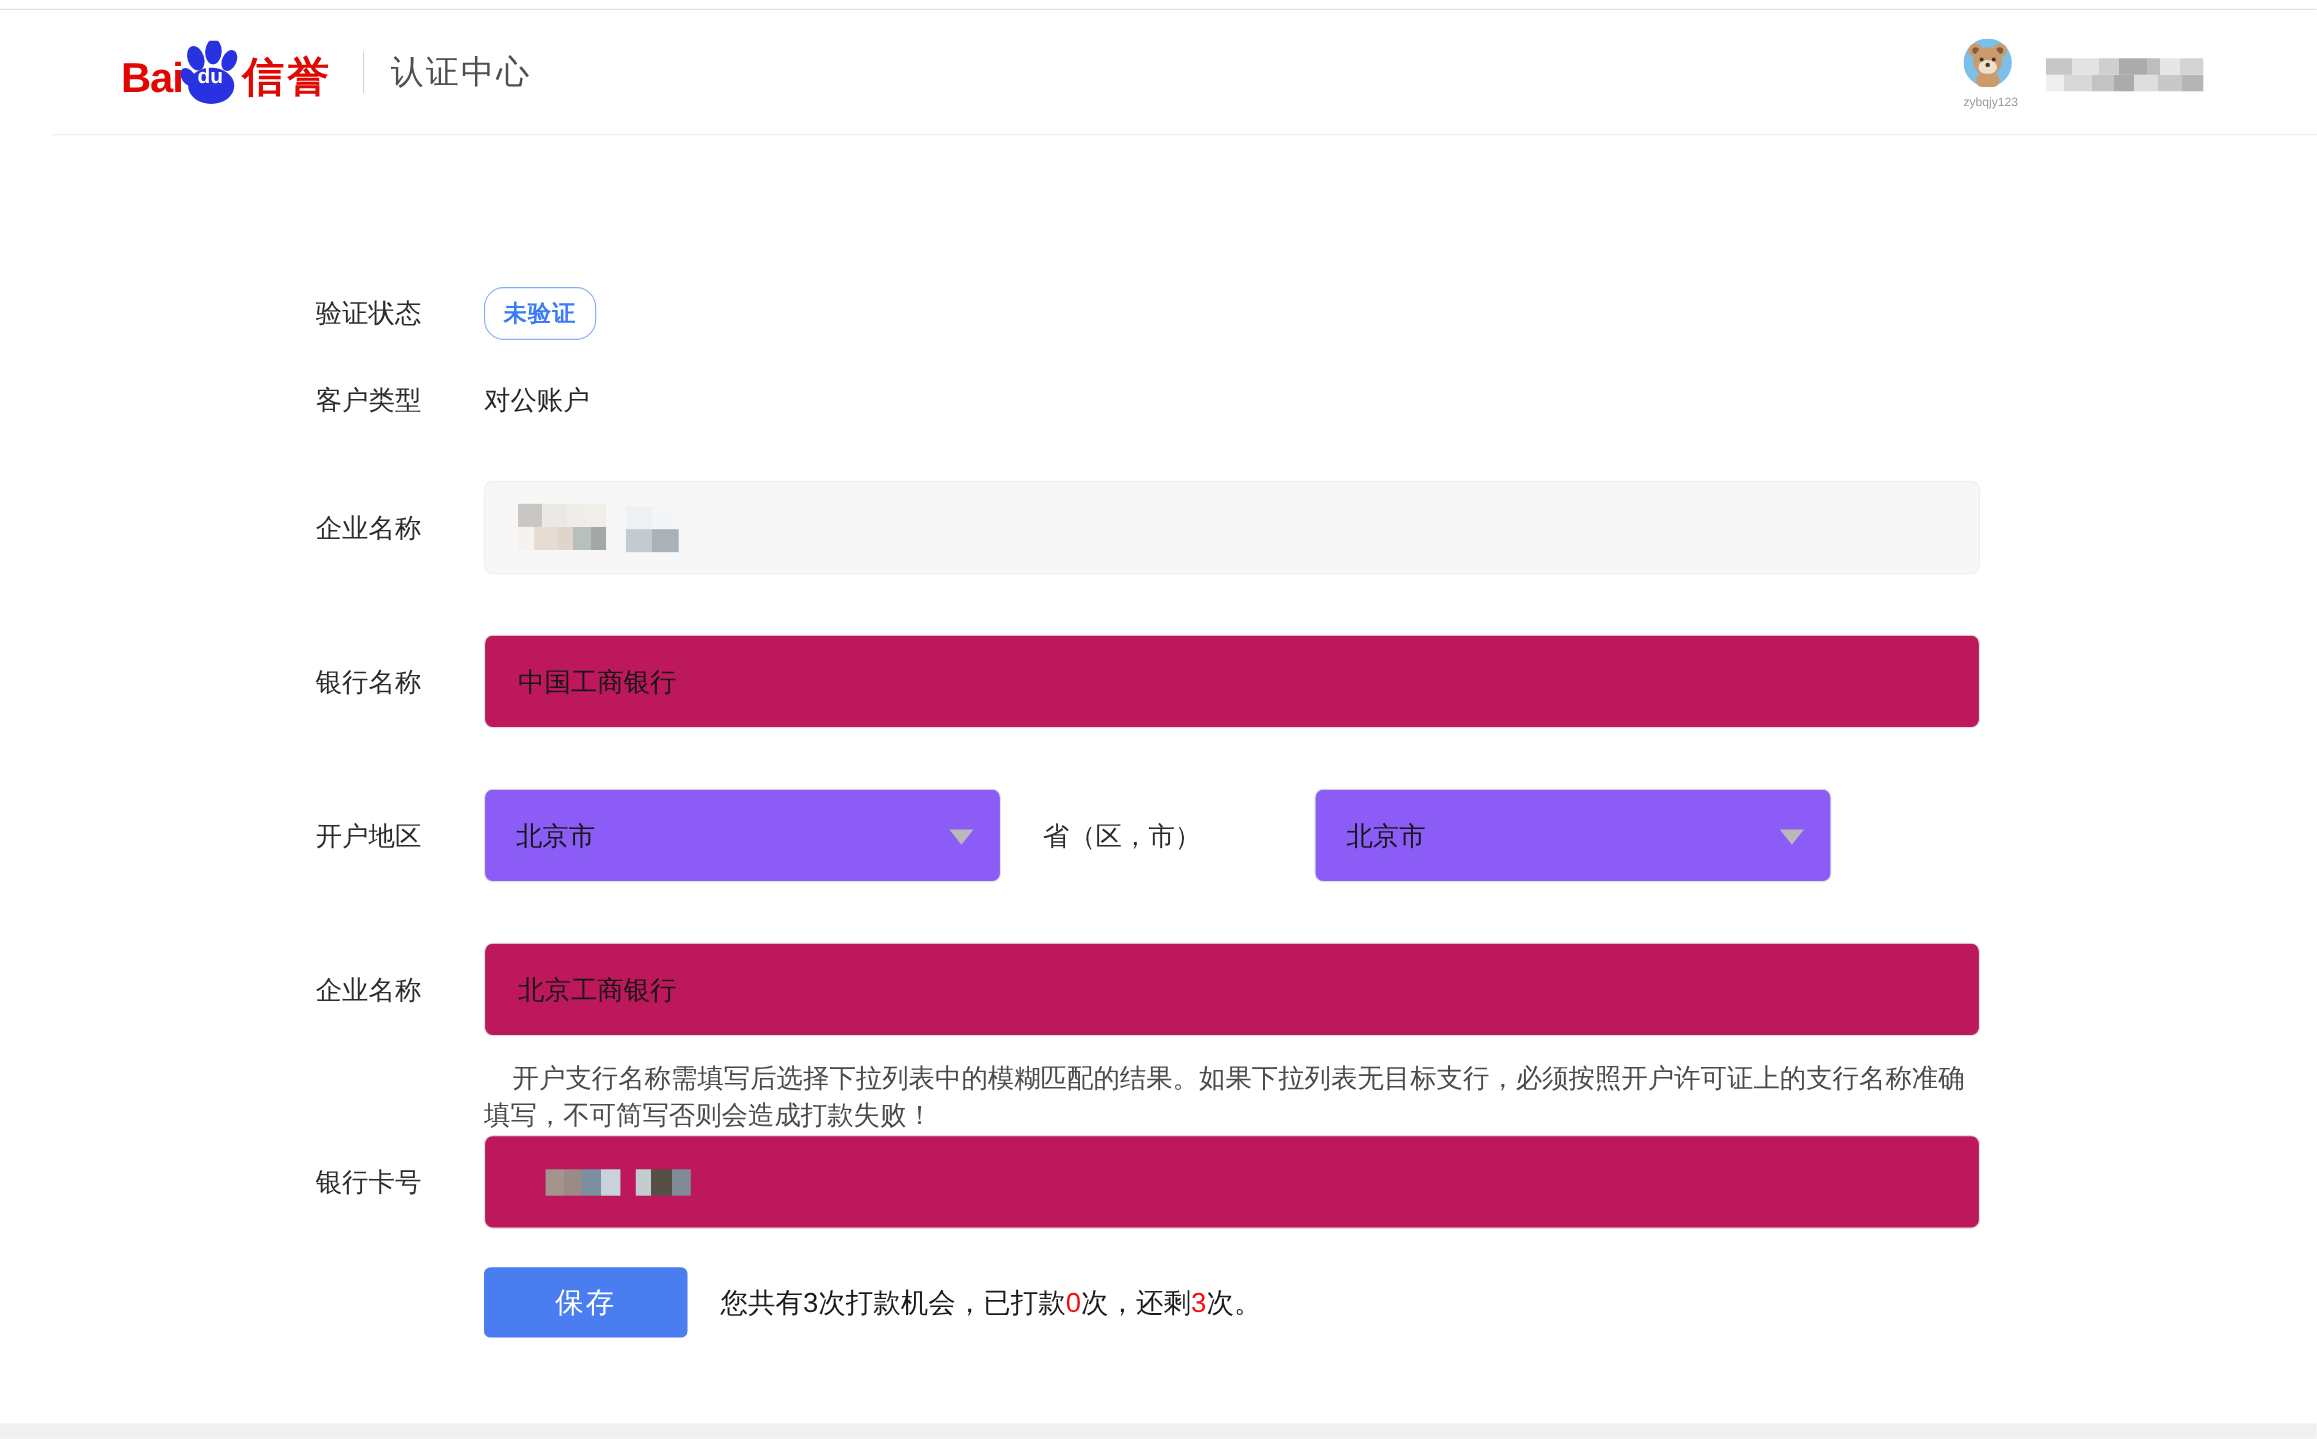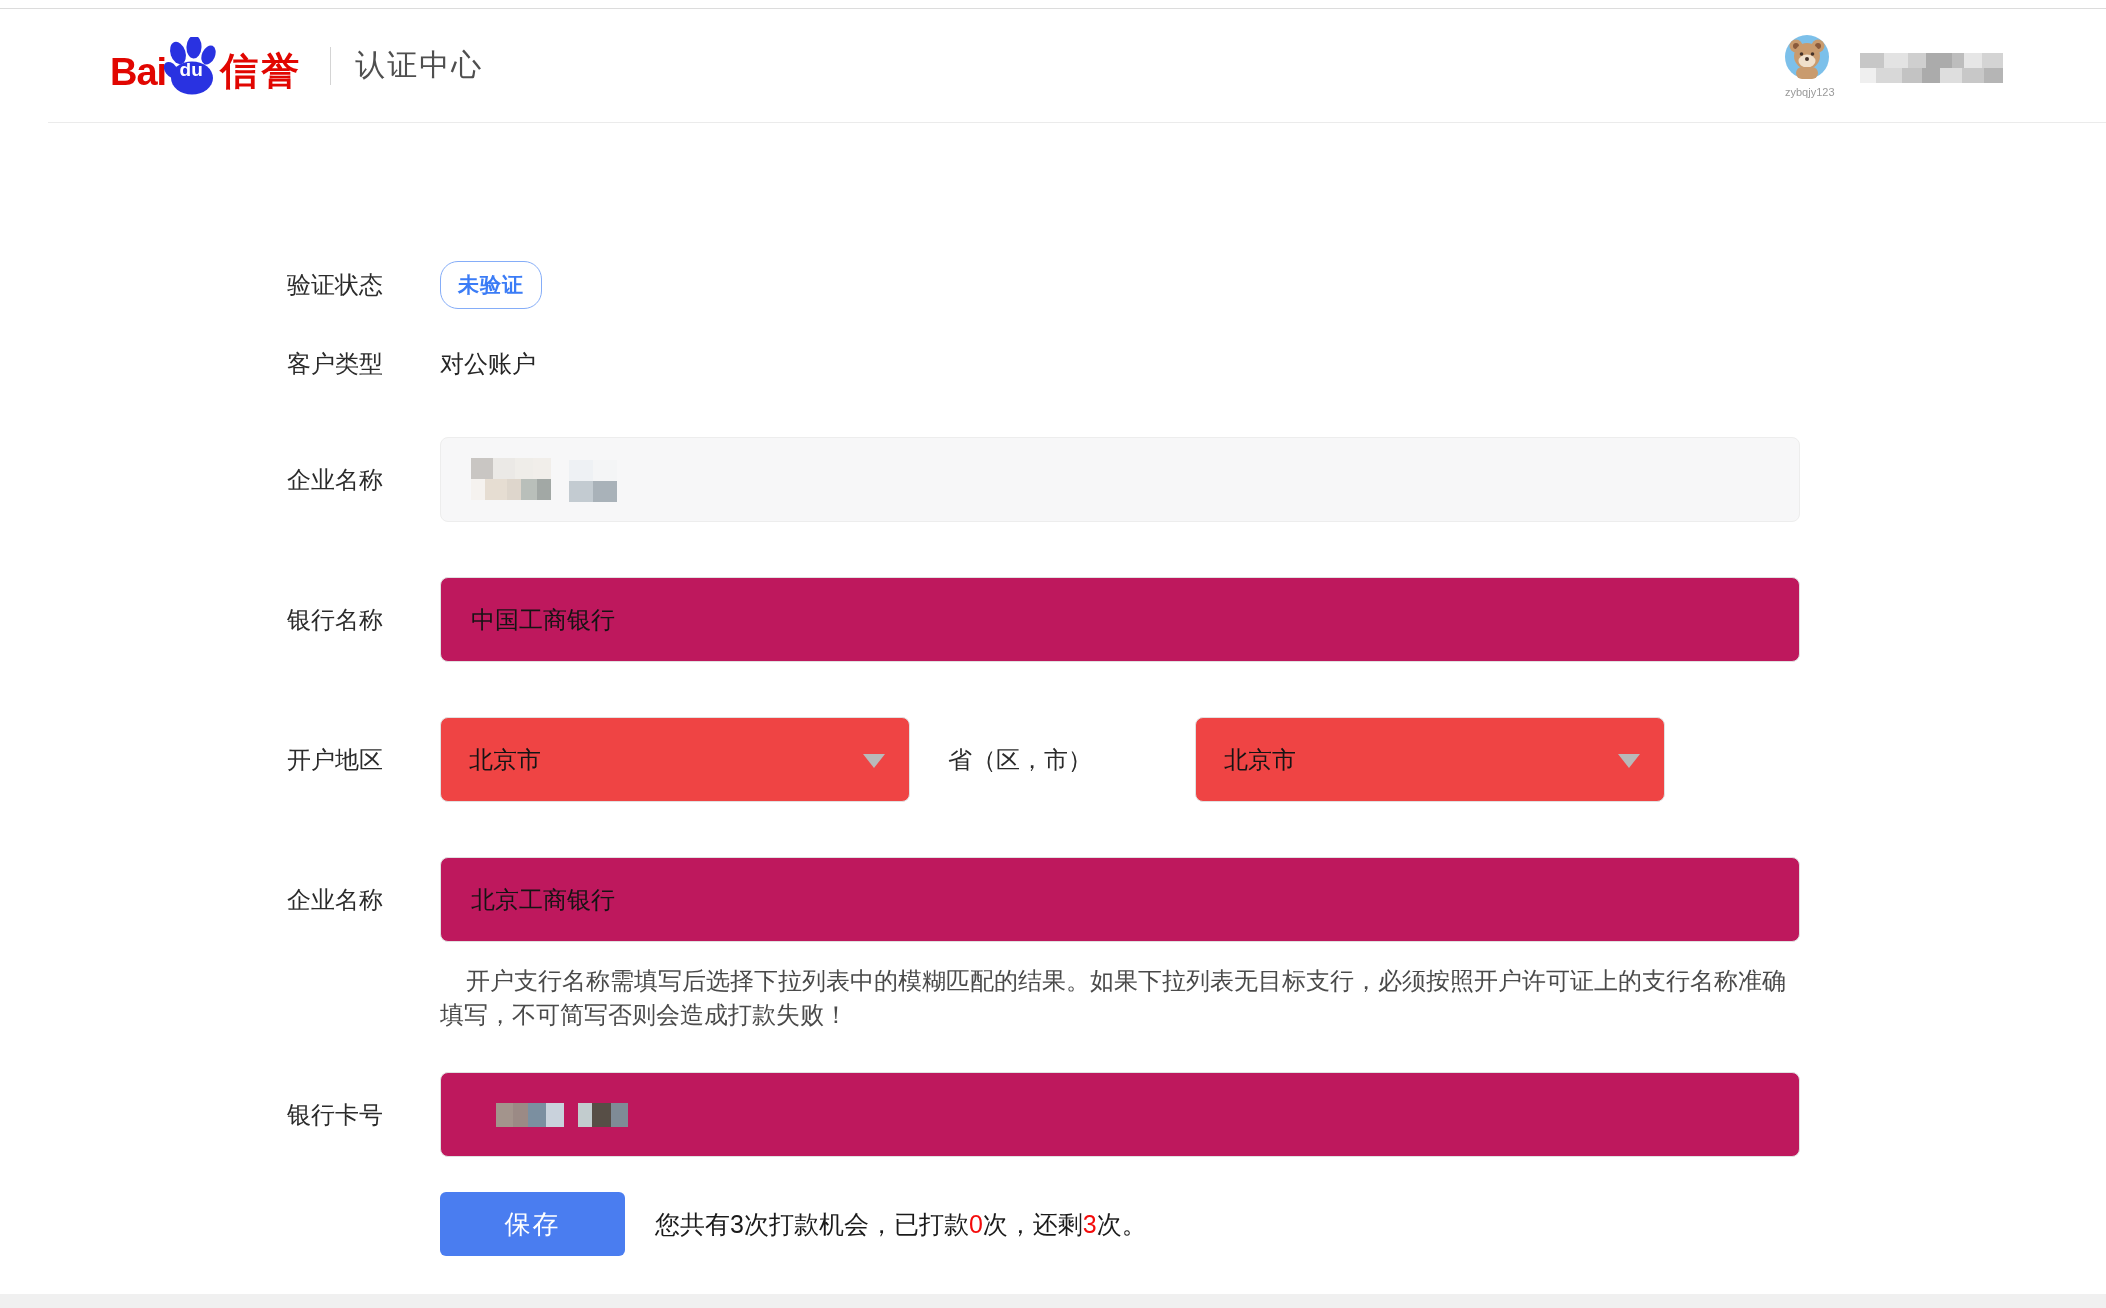--- a/index.html
+++ b/index.html
@@ -31,34 +31,34 @@
   
   main { position:absolute; top:123px; left:0; width:2106px; padding:60px 0 0 287px; }
   h1 { font-size:30px; font-weight:bold; color:#262626; height:32px; line-height:32px; letter-spacing:1px; }
 
   .row { display:flex; align-items:center; }
   .row .flabel { width:153px; flex:none; font-size:24px; color:#2b2b2b; }
   .r-status  { margin-top:84px; height:36px; }
   .r-type    { margin-top:47px; height:28px; }
   .r-company { margin-top:59px; }
   .r-bank, .r-region, .r-branch { margin-top:55px; }
-  .r-card    { margin-top:40px; }
+  .r-card    { }
   .r-save    { margin-top:35px; height:64px; align-items:center; }
 
   .badge { display:inline-flex; align-items:center; height:48px; padding:0 17px;
     border:1px solid #85adf8; border-radius:18px; color:#3b7cf6; font-size:21px; font-weight:bold; letter-spacing:1px; }
   .plain-value { font-size:24px; color:#262626; }
 
   .tbox { width:1360px; height:85px; border:1px solid #e1e1e1; border-radius:8px; background:#be185d;
     font-size:24px; color:#141414; padding:0 30px; outline:none; display:flex; align-items:center; }
   input.tbox { display:block; line-height:83px; }
   .tbox.disabled { background:#f7f7f8; border-color:#ededed; }
 
   .select { position:relative; width:470px; height:85px; border:1px solid #e1e1e1; border-radius:8px;
-    background:#ef4444; display:flex; align-items:center; padding:0 56px 0 28px; font-size:24px; color:#141414; cursor:pointer; }
+    background:#8b5cf6; display:flex; align-items:center; padding:0 56px 0 28px; font-size:24px; color:#141414; cursor:pointer; }
   .caret { position:absolute; right:24px; top:50%; margin-top:-6px; width:0; height:0;
     border-left:11px solid transparent; border-right:11px solid transparent; border-top:14px solid #b9b9b9; }
   .unit-label { font-size:24px; color:#2b2b2b; margin-left:38px; white-space:nowrap; }
   .select.city { margin-left:103px; }
 
   .hint { margin-top:22px; margin-left:153px; width:1360px; font-size:24px; line-height:34px;
     color:#4a4a4a; text-indent:26px; }
 
   .save-btn { width:185px; height:64px; border:none; border-radius:6px; background:#4a7df0;
     color:#fff; font-size:26px; letter-spacing:2px; cursor:pointer; font-family:inherit; }

